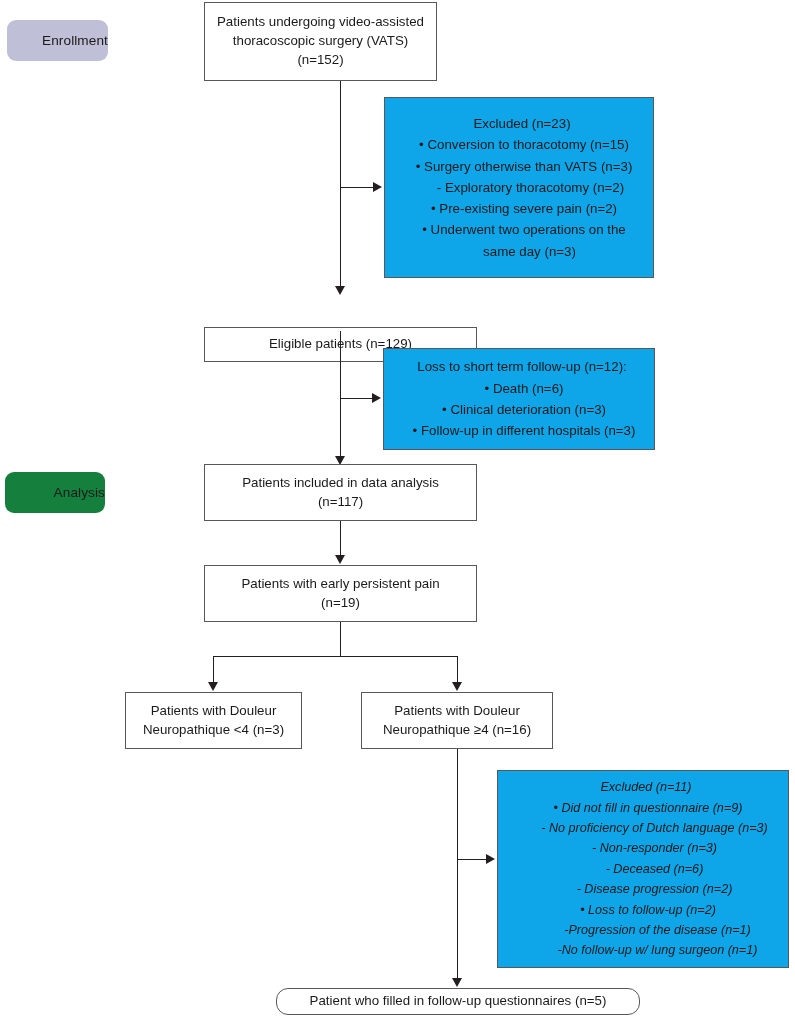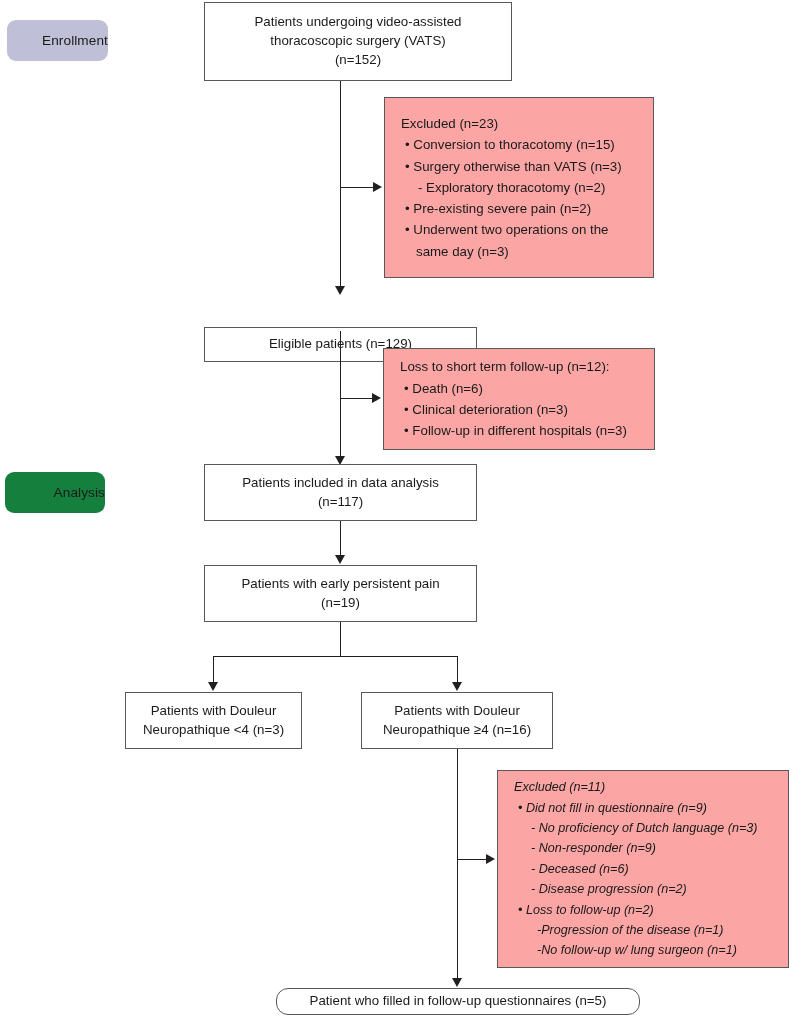--- a/index.html
+++ b/index.html
@@ -31,25 +31,25 @@
     line-height: 1.42;
     text-align: center;
     color: #1a1a1a;
   }
   .box .ln { display: block; white-space: nowrap; }
 
   .listbox {
     position: absolute;
     box-sizing: border-box;
     border: 1.3px solid #58585a;
-    background: #fca5a5;
+    background: #0ea5e9;
     font-size: 13.3px;
     line-height: 1.60;
     color: #1a1a1a;
-    text-align: left;
+    text-align: center;
     display: flex;
     flex-direction: column;
     justify-content: center;
   }
   .listbox .inner { padding: 0 10px 0 16px; }
   .listbox .head { display: block; white-space: nowrap; }
   .listbox .bullet {
     display: block;
     padding-left: 15px;
     text-indent: -11px;
@@ -111,21 +111,21 @@
 <div id="canvas">
 
   <div class="pill" style="left:7px; top:20px; width:101px; height:41px; background:#bfbfd7;">
     <span>Enrollment</span>
   </div>
 
   <div class="pill" style="left:5px; top:472px; width:100px; height:41px; background:#15803d;">
     <span>Analysis</span>
   </div>
 
-  <div class="box" style="left:204px; top:2px; width:308px; height:79px;">
+  <div class="box" style="left:204px; top:2px; width:233px; height:79px;">
     <span class="ln">Patients undergoing video-assisted</span>
     <span class="ln">thoracoscopic surgery (VATS)</span>
     <span class="ln">(n=152)</span>
   </div>
 
   <div class="vline" style="left:340px; top:81px; height:205px;"></div>
   <div class="arrow-down" style="left:335px; top:286px;"></div>
 
   <div class="hline" style="left:340px; top:187px; width:33px;"></div>
   <div class="arrow-right" style="left:373px; top:182px;"></div>
@@ -194,21 +194,21 @@
   <div class="arrow-down" style="left:452px; top:978px;"></div>
 
   <div class="hline" style="left:457px; top:859px; width:29px;"></div>
   <div class="arrow-right" style="left:486px; top:854px;"></div>
 
   <div class="listbox" style="left:497px; top:770px; width:292px; height:198px; font-size:12.6px; line-height:1.62;font-style:italic;">
     <div class="inner">
       <span class="head">Excluded (n=11)</span>
       <span class="bullet">•&nbsp;<span>Did not fill in questionnaire (n=9)</span></span>
       <span class="dash">- No proficiency of Dutch language (n=3)</span>
-      <span class="dash">- Non-responder (n=9)</span>
+      <span class="dash">- Non-responder (n=3)</span>
       <span class="dash">- Deceased (n=6)</span>
       <span class="dash">- Disease progression (n=2)</span>
       <span class="bullet">•&nbsp;<span>Loss to follow-up (n=2)</span></span>
       <span class="plain">-Progression of the disease (n=1)</span>
       <span class="plain">-No follow-up w/ lung surgeon (n=1)</span>
     </div>
   </div>
 
   <div class="box" style="left:276px; top:988px; width:364px; height:27px;border-radius:12px;">
     <span class="ln">Patient who filled in follow-up questionnaires (n=5)</span>

